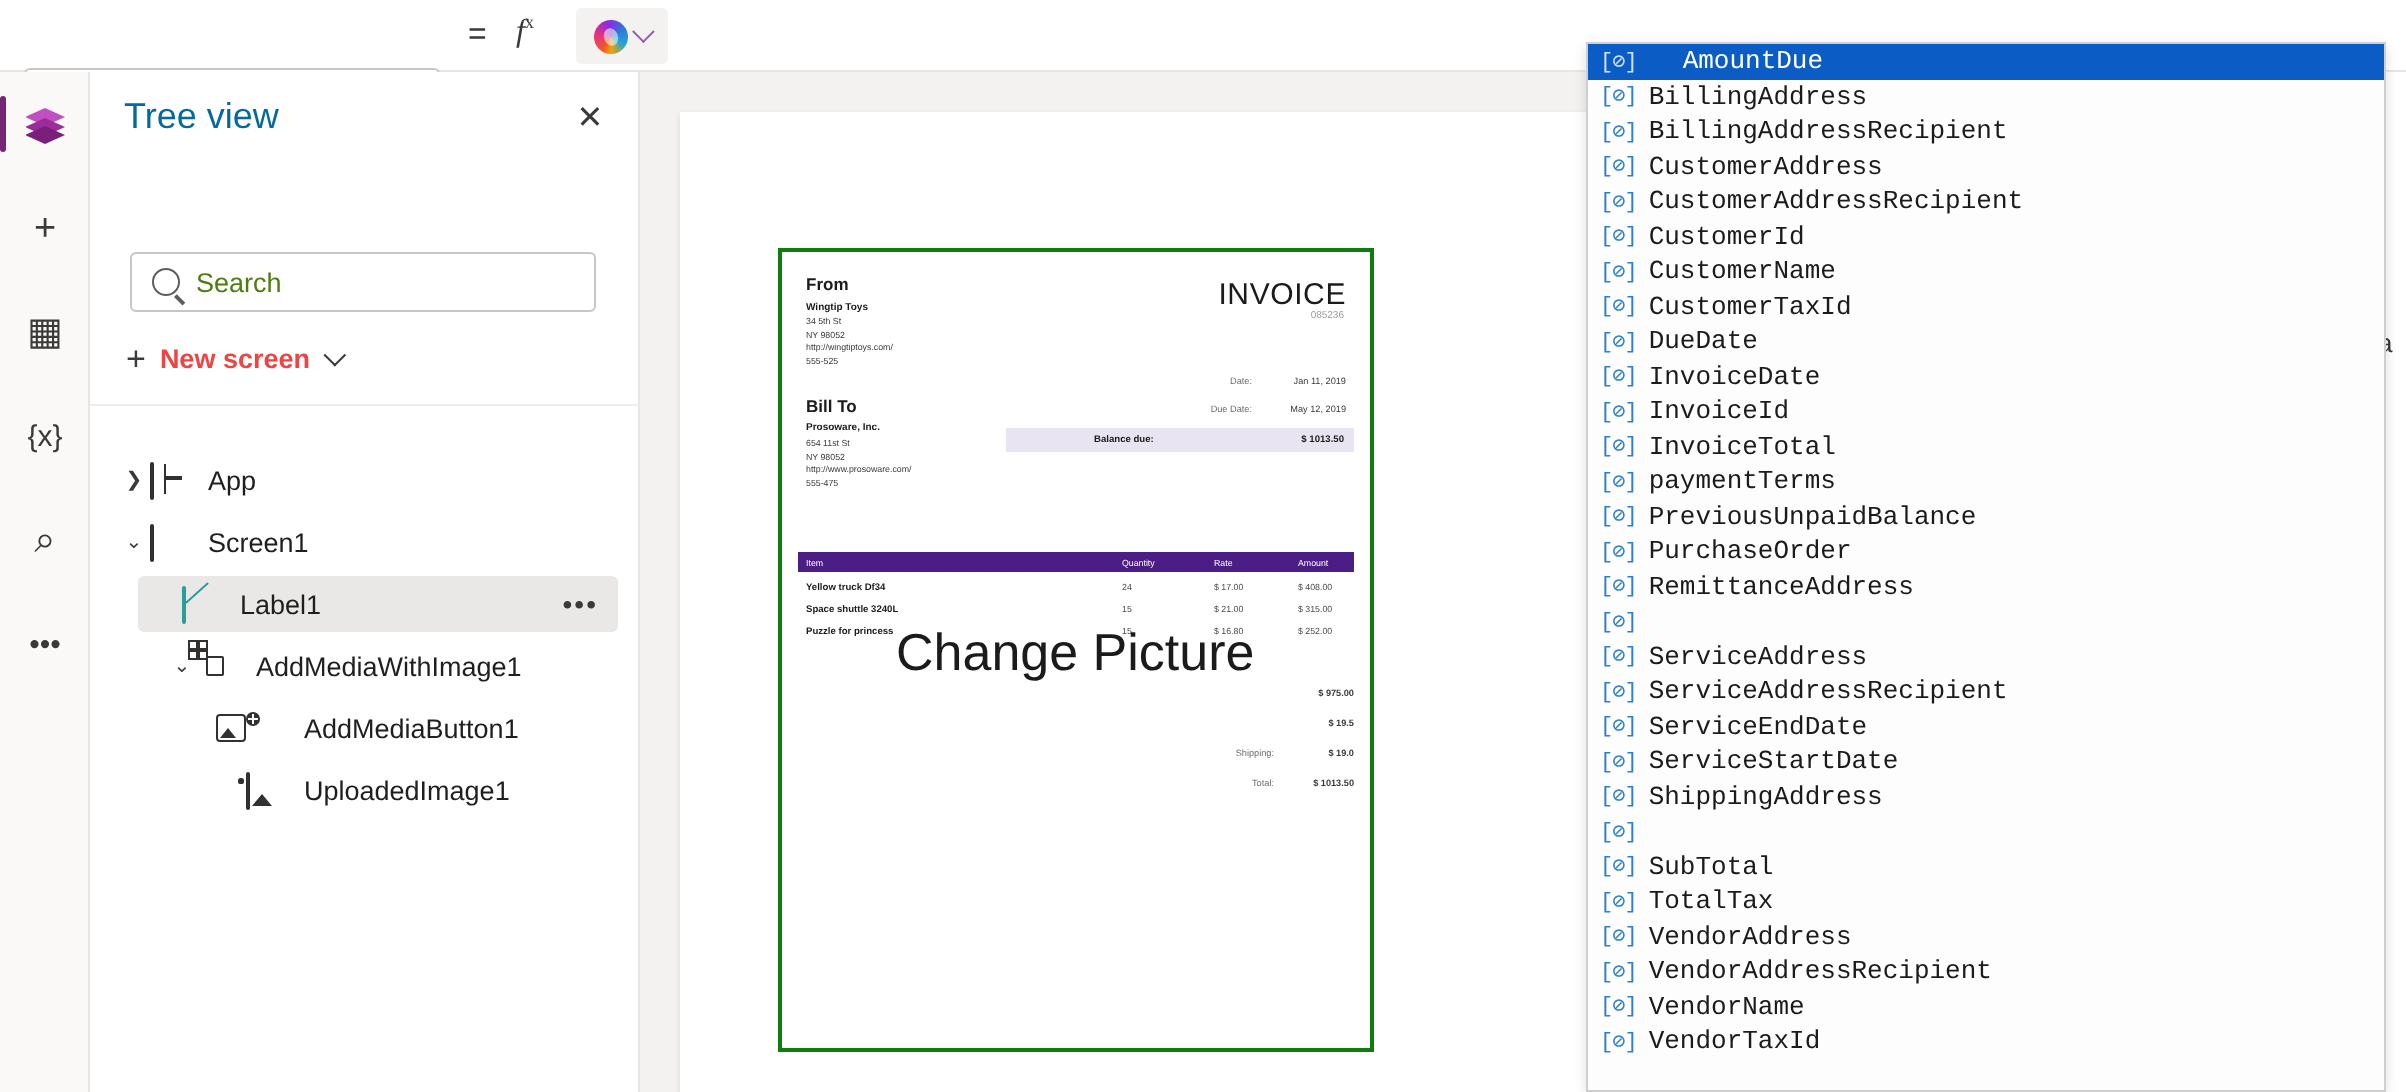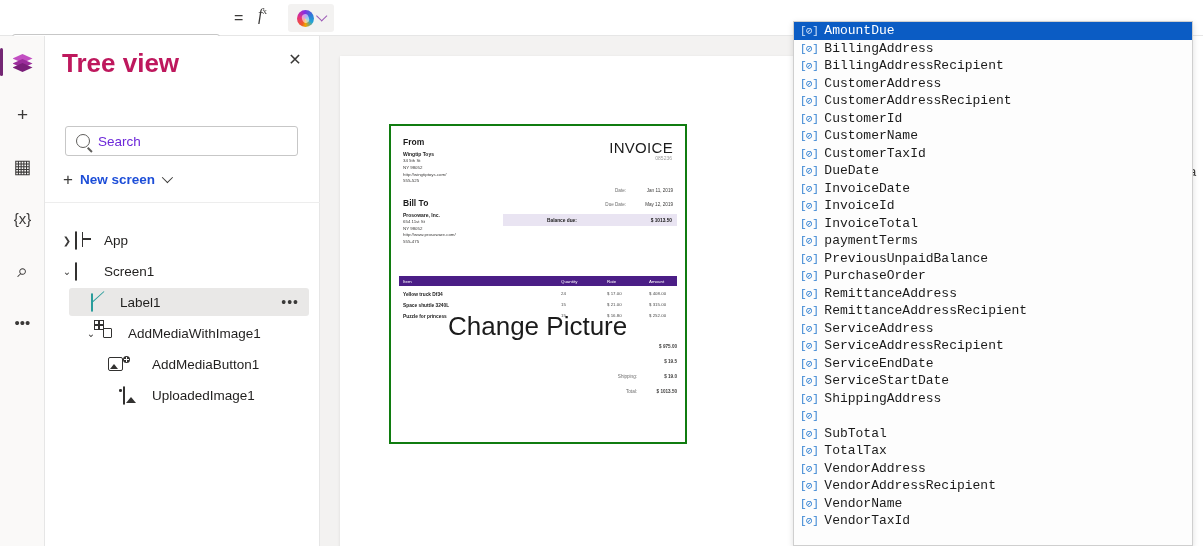--- a/index.html
+++ b/index.html
@@ -61,39 +61,39 @@
   .ico-layers i:nth-child(1){top:0;background:#c24fc2;clip-path:polygon(50% 0,100% 50%,50% 100%,0 50%);height:9px;}
   .ico-layers i:nth-child(2){top:5px;background:#9b2d9b;clip-path:polygon(50% 0,100% 50%,50% 100%,0 50%);height:9px;}
   .ico-layers i:nth-child(3){top:9px;background:#7a1f7a;clip-path:polygon(50% 0,100% 50%,50% 100%,0 50%);height:9px;}
   .rail-glyph{font-size:19px;color:#3b3a39;line-height:1;}
   .rail-glyph.small{font-size:15px;}
 
   
   .tree{position:absolute;left:45px;top:36px;width:275px;height:510px;background:#ffffff;
         border-right:1px solid #e6e6e6;box-sizing:border-box;}
   .tree-head{position:relative;height:46px;}
-  .tree-title{position:absolute;left:17px;top:12px;font-size:26px;font-weight:700;color:#be185d;}
+  .tree-title{position:absolute;left:17px;top:12px;font-size:18px;font-weight:400;color:#0369a1;}
   .tree-close{position:absolute;right:16px;top:16px;width:16px;height:16px;cursor:pointer;
         font-size:16px;line-height:16px;color:#3b3a39;text-align:center;}
   .tabs{position:relative;height:30px;border-bottom:1px solid #ededed;}
   .tab{position:absolute;top:2px;font-size:13.5px;color:#201f1e;cursor:pointer;padding-bottom:6px;}
   .tab.t1{left:18px;font-weight:600;border-bottom:2.5px solid #742774;}
   .tab.t2{left:78px;color:#3b3a39;}
   .searchbox{position:absolute;left:20px;top:90px;width:233px;height:30px;border:1px solid #c7c7c7;
         border-radius:3px;box-sizing:border-box;display:flex;align-items:center;padding-left:10px;
         background:#fff;cursor:text;}
   .search-ico{width:12px;height:12px;border:1.5px solid #5f5e5c;border-radius:50%;position:relative;
         margin-right:8px;flex:none;}
   .search-ico::after{content:"";position:absolute;right:-4px;bottom:-3px;width:6px;height:1.5px;
         background:#5f5e5c;transform:rotate(45deg);}
-  .search-ph{font-size:13.5px;color:#6d28d9;text-align:right;}
+  .search-ph{font-size:13.5px;color:#4d7c0f;text-align:right;}
   .newscreen{position:absolute;left:18px;top:130px;height:26px;display:flex;align-items:center;
         gap:7px;cursor:pointer;}
   .plus-s{font-size:17px;color:#3b3a39;line-height:1;}
-  .newscreen .lbl{font-size:13.5px;font-weight:600;color:#1d4ed8;}
+  .newscreen .lbl{font-size:13.5px;font-weight:600;color:#ef4444;}
   .newscreen .cv{width:7px;height:7px;border-right:1.3px solid #3b3a39;border-bottom:1.3px solid #3b3a39;
         transform:rotate(45deg) translateY(-2px);}
   .tree-sep{position:absolute;left:0;top:166px;width:275px;height:1px;background:#ededed;}
 
   .node{position:absolute;height:28px;display:flex;align-items:center;border-radius:3px;cursor:pointer;}
   .node .twisty{width:16px;text-align:center;font-size:10px;color:#3b3a39;flex:none;}
   .node .nico{width:20px;height:16px;margin-right:9px;flex:none;position:relative;}
   .node .ntext{font-size:13.5px;color:#201f1e;white-space:nowrap;}
   .node.sel{background:#e9e8e7;}
   .node .dots{position:absolute;right:10px;font-size:14px;color:#3b3a39;letter-spacing:1px;line-height:8px;}
@@ -125,21 +125,21 @@
   .ic-imgplus .dotp{position:absolute;left:0;top:0;width:7px;height:7px;border-radius:50%;background:#323130;}
   .ic-imgplus .dotp::before{content:"";position:absolute;left:3px;top:1.2px;width:1px;height:4.5px;background:#fff;}
   .ic-imgplus .dotp::after{content:"";position:absolute;left:1.2px;top:3px;width:4.5px;height:1px;background:#fff;}
 
   
   .canvas{position:absolute;left:320px;top:36px;width:883px;height:510px;background:#f3f2f1;
         background-image:radial-gradient(#d6d4d2 1.1px, transparent 1.2px);
         background-size:33px 33px;background-position:6px 10px;}
   .appframe{position:absolute;left:20px;top:20px;width:670px;height:495px;background:#fff;
         box-shadow:0 1px 3px rgba(0,0,0,.10);}
-  .imgbox{position:absolute;left:49px;top:68px;width:298px;height:320px;border:2.5px solid #107c10;
+  .imgbox{position:absolute;left:49px;top:68px;width:298px;height:402px;border:2.5px solid #107c10;
         box-sizing:border-box;background:#fff;overflow:hidden;}
 
   
   .inv{position:absolute;inset:0;padding:10px 12px;box-sizing:border-box;font-size:4.4px;color:#3b3a39;
         font-family:"Liberation Sans",sans-serif;line-height:1.5;}
   .inv .from-h{font-size:8.5px;font-weight:700;color:#1b1b1b;}
   .inv .blk{margin-top:2px;}
   .inv .blk b{font-size:5px;color:#1b1b1b;}
   .inv .billto{font-size:8.5px;font-weight:700;color:#1b1b1b;margin-top:12px;}
   .inv-title{position:absolute;right:12px;top:11px;font-size:15px;letter-spacing:.3px;color:#1b1b1b;}
@@ -186,21 +186,21 @@
   .dd{position:absolute;left:793px;top:21px;width:400px;height:525px;background:#fdfdfd;
       border:1px solid #cfcfcf;box-sizing:border-box;overflow:hidden;
       box-shadow:0 2px 6px rgba(0,0,0,.13);}
   .dd-item{height:17.5px;display:flex;align-items:center;padding-left:6px;cursor:pointer;}
   .dd-item.sel{background:#0b5cc4;}
   .dd-item .fico{font-family:"Liberation Mono","DejaVu Sans Mono",monospace;font-size:11px;
       color:#2f7fd0;margin-right:6px;letter-spacing:-.5px;flex:none;}
   .dd-item.sel .fico{color:#cfe1f7;}
   .dd-item .fname{font-family:"Liberation Mono","DejaVu Sans Mono",monospace;font-size:13px;color:#1b1b1b;
       white-space:nowrap;}
-  .dd-item.sel .fname{color:#ffffff;}
+  .dd-item.sel .fname{color:#ffffff;margin-left:17px;}
 </style>
 </head>
 <body>
 
 <div class="app">
 
   <div class="topbar">
     <div class="prop-select">
       <span class="lbl">Text</span>
       <span class="chev"></span>
@@ -454,21 +454,20 @@
       <div class="dd-item">
         <span class="fico">[⊘]</span>
         <span class="fname">PurchaseOrder</span>
       </div>
       <div class="dd-item">
         <span class="fico">[⊘]</span>
         <span class="fname">RemittanceAddress</span>
       </div>
       <div class="dd-item">
         <span class="fico">[⊘]</span>
-        <span class="fname">RemittanceAddressRecipient</span>
       </div>
       <div class="dd-item">
         <span class="fico">[⊘]</span>
         <span class="fname">ServiceAddress</span>
       </div>
       <div class="dd-item">
         <span class="fico">[⊘]</span>
         <span class="fname">ServiceAddressRecipient</span>
       </div>
       <div class="dd-item">

